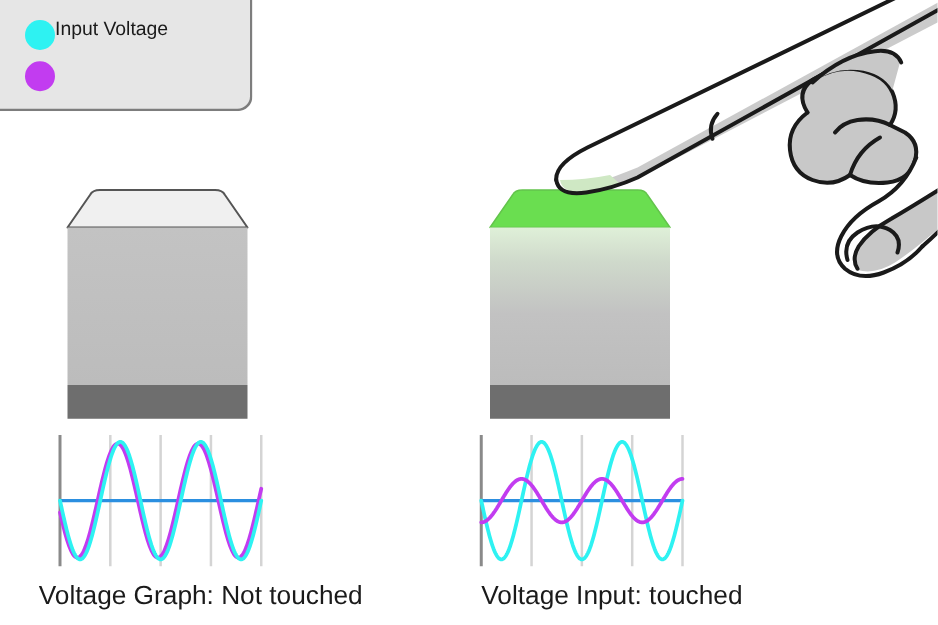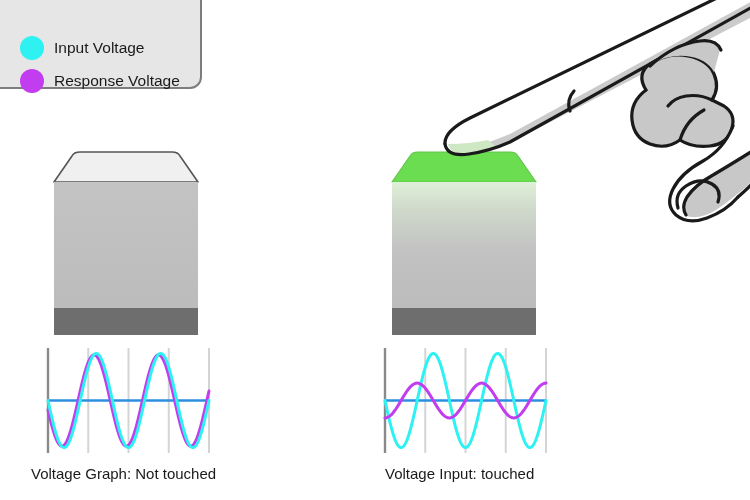--- a/index.html
+++ b/index.html
@@ -27,23 +27,22 @@
     border: 2px solid #7d7d7d;
     border-top-color: transparent;
     border-left-color: transparent;
     border-bottom-right-radius: 12px;
     box-sizing: border-box;
   }
   .legend-row {
     position: absolute;
     left: 22px;
     display: flex;
-    align-items: center;
-    gap: 10px;
-    margin-top: 20px;
+    align-items: flex-start;
+    gap: 0;
   }
   #legend-row-input  { top: 18px; }
   #legend-row-response { top: 51px; }
   .legend-dot {
     width: 24px;
     height: 24px;
     border-radius: 50%;
     flex: 0 0 auto;
   }
   .legend-label {
@@ -70,21 +69,21 @@
     width: 165px;
     height: 105px;
   }
   #graph-untouched { left: 48px; top: 348px; }
   #graph-touched   { left: 385px; top: 348px; }
   .graph svg { display: block; width: 165px; height: 105px; overflow: visible; }
 
   
   .caption {
     position: absolute;
-    font-size: 15px;
+    font-size: 21px;
     color: #1a1a1a;
     white-space: nowrap;
     line-height: 1;
   }
   #caption-untouched { left: 31px; top: 466px; }
   #caption-touched   { left: 385px; top: 466px; }
 
   
   #hand-illustration {
     position: absolute;
@@ -98,21 +97,20 @@
 </head>
 <body>
 
 <div id="legend-box">
   <div class="legend-row" id="legend-row-input">
     <span class="legend-dot" id="dot-0" style="background: rgb(46, 242, 242);"></span>
     <span class="legend-label">Input Voltage</span>
   </div>
   <div class="legend-row" id="legend-row-response">
     <span class="legend-dot" id="dot-1" style="background: rgb(194, 60, 240);"></span>
-    <span class="legend-label">Response Voltage</span>
   </div>
 </div>
 
 <div class="sensor" id="sensor-untouched">
   <svg viewBox="0 0 152 190" xmlns="http://www.w3.org/2000/svg">
     <defs>
       <linearGradient id="bodyGradPlain" x1="0" y1="0" x2="0" y2="1">
         <stop offset="0%" stop-color="#c3c3c3"></stop>
         <stop offset="100%" stop-color="#bcbcbc"></stop>
       </linearGradient>

